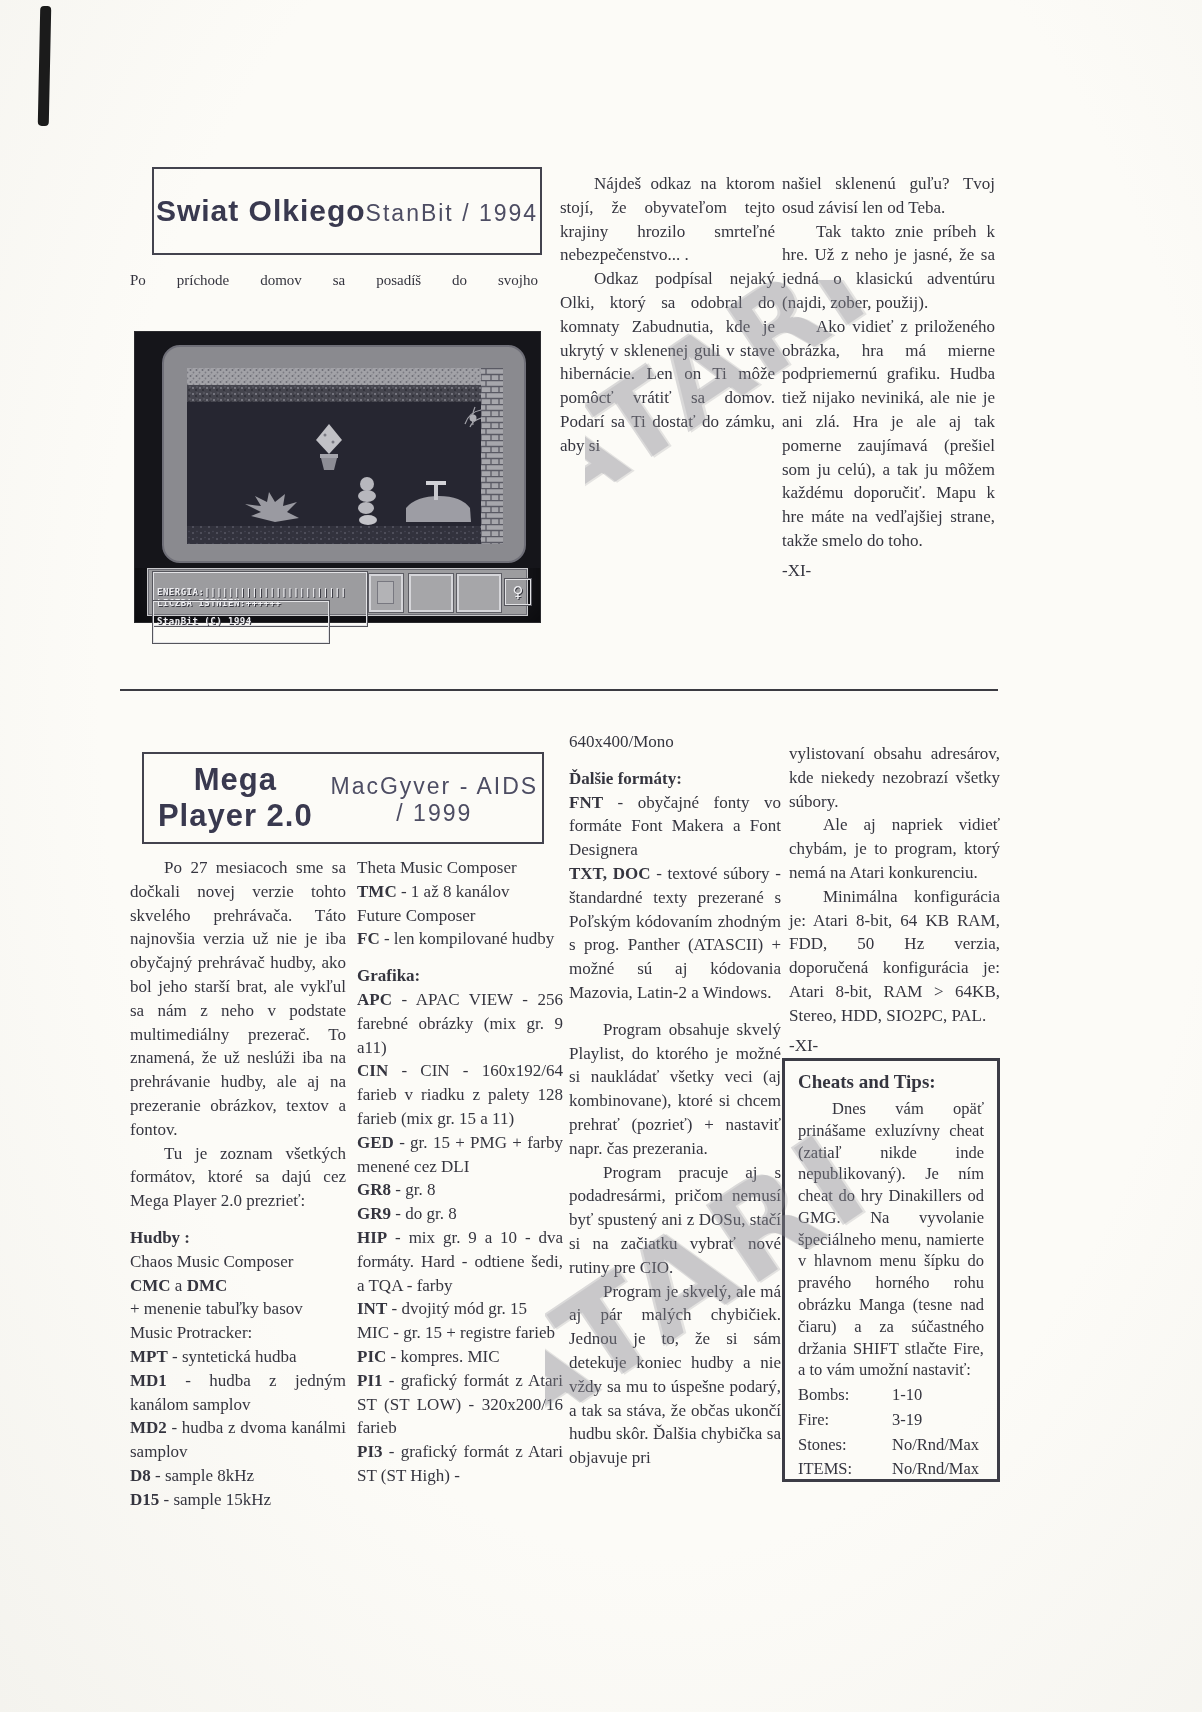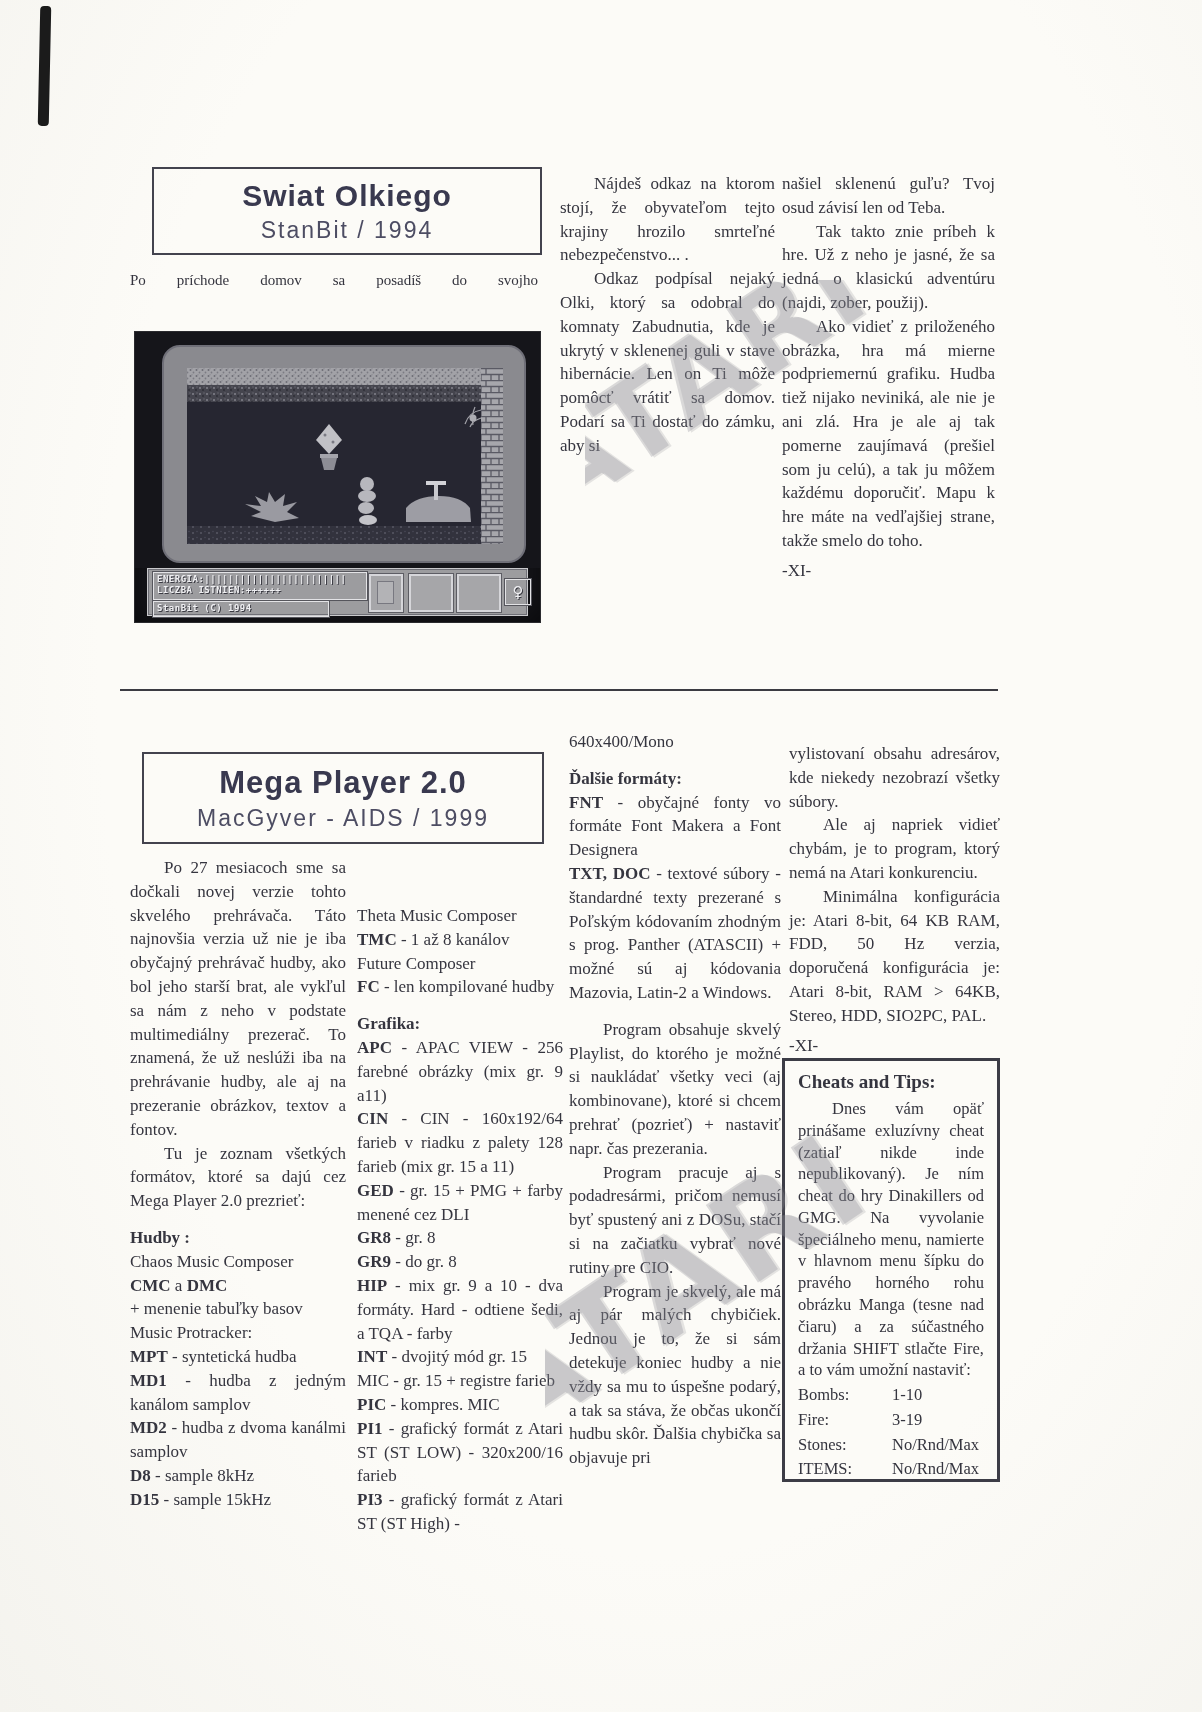--- a/index.html
+++ b/index.html
@@ -3,54 +3,54 @@
 <meta charset="utf-8">
 <style>
   html,body{margin:0;padding:0;}
   body{background:#e9e8e4;font-family:"Liberation Serif",serif;}
   #page{position:relative;width:1202px;height:1712px;margin:0 auto;
         background:radial-gradient(ellipse at 55% 40%, #fcfbf7 60%, #f4f3ee 100%);
         overflow:hidden;color:#34343e;}
   
   .artifact{position:absolute;left:39px;top:6px;width:11px;height:120px;background:#1b1b1b;border-radius:4px;transform:rotate(1.2deg);}
   
-  .tbox{position:absolute;border:2px solid #43434e;background:transparent;display:flex;flex-direction:column;align-items:center;justify-content:center;text-align:center;}
+  .tbox{position:absolute;border:2px solid #43434e;background:transparent;display:flex;flex-direction:row;align-items:center;justify-content:center;text-align:center;}
   .tbox .t1{font-family:"Liberation Sans",sans-serif;font-weight:700;color:#39394f;letter-spacing:1px;}
   .tbox .t2{font-family:"Liberation Sans",sans-serif;font-weight:400;color:#4d4d63;letter-spacing:2px;margin-top:4px;}
   #box1{left:152px;top:167px;width:386px;height:84px;}
   #box1 .t1{font-size:30px;}
   #box1 .t2{font-size:23px;}
   #box2{left:142px;top:752px;width:398px;height:88px;}
   #box2 .t1{font-size:31px;}
   #box2 .t2{font-size:23px;}
   
   .col{position:absolute;font-size:17px;line-height:1.4;color:#35353f;}
   .para{margin:0;text-align:justify;}
   .para.ind{text-indent:34px;}
   .para.right{text-align:left;padding-right:4px;margin-top:6px;}
   .para.head{text-align:left;font-weight:bold;}
   .para.mt{margin-top:13px;}
   .b{font-weight:bold;}
   #intro{position:absolute;left:130px;top:272px;width:408px;font-size:15px;text-align:justify;text-align-last:justify;}
   #col-a1m{left:560px;top:172px;width:215px;}
   #col-a1r{left:782px;top:172px;width:213px;}
   #col-b1{left:130px;top:856px;width:216px;}
-  #col-b2{left:357px;top:856px;width:206px;margin-top:48px;}
+  #col-b2{left:357px;top:856px;width:206px;}
   #col-b3{left:569px;top:730px;width:212px;}
   #col-b4{left:789px;top:742px;width:211px;}
   .divider{position:absolute;left:120px;top:689px;width:878px;height:2px;background:#3b3b42;}
   
   #shot{position:absolute;left:135px;top:332px;width:405px;height:290px;background:#15151a;box-shadow:0 0 0 1px #2a2a2e, inset 0 0 30px rgba(0,0,0,.6);}
   #shot svg{position:absolute;left:0;top:0;}
   .statusbar{position:absolute;left:12px;top:236px;width:381px;height:48px;background:#9c9c9f;
              box-shadow:inset 0 0 0 1px #c9c9cc, inset 0 0 0 2px #6f6f76;}
   .sb-box{position:absolute;border:1px solid #e3e3e6;box-shadow:0 0 0 1px #55555c;
           font-family:"DejaVu Sans Mono",monospace;font-weight:bold;color:#efeff2;
           text-shadow:1px 1px 0 #3a3a42;font-size:9px;line-height:11px;letter-spacing:.5px;
-          padding:1px 3px;white-space:nowrap;overflow:hidden;}
+          padding:14px 3px;white-space:nowrap;overflow:hidden;}
   #sb-lines{left:6px;top:4px;width:206px;height:24px;}
   #sb-credit{left:6px;top:33px;width:168px;height:12px;line-height:10px;}
   .slot{position:absolute;top:6px;height:34px;border:2px solid #d6d6da;box-shadow:0 0 0 1px #5d5d64;background:#a6a6a9;}
   .slot-inner{position:absolute;left:6px;top:5px;width:15px;height:21px;border:1px solid #787880;background:#b3b3b6;}
   #slotA{left:222px;width:30px;}
   #slotB{left:262px;width:40px;}
   #slotC{left:310px;width:40px;}
   #qbox{position:absolute;left:358px;top:11px;width:24px;height:24px;border:1px solid #e3e3e6;box-shadow:0 0 0 1px #55555c;
         display:flex;align-items:center;justify-content:center;font-family:"DejaVu Sans",sans-serif;
         font-size:15px;font-weight:bold;color:#efeff2;text-shadow:1px 1px 0 #3a3a42;}

